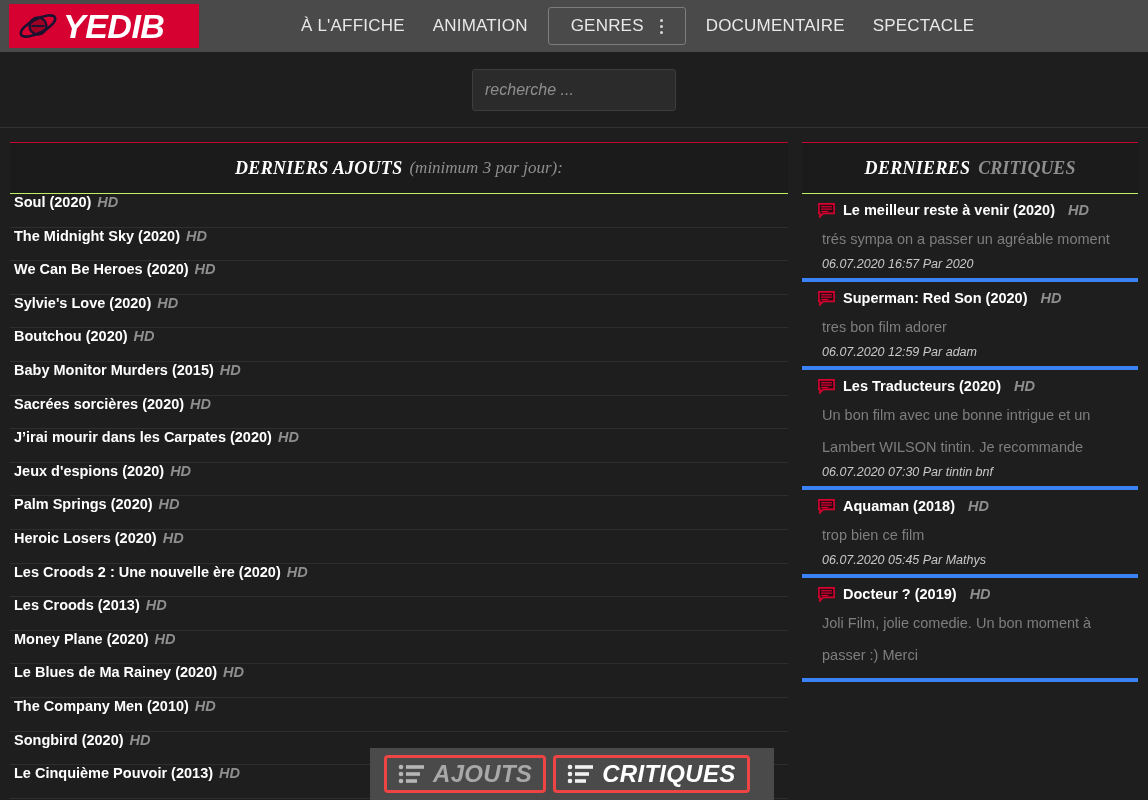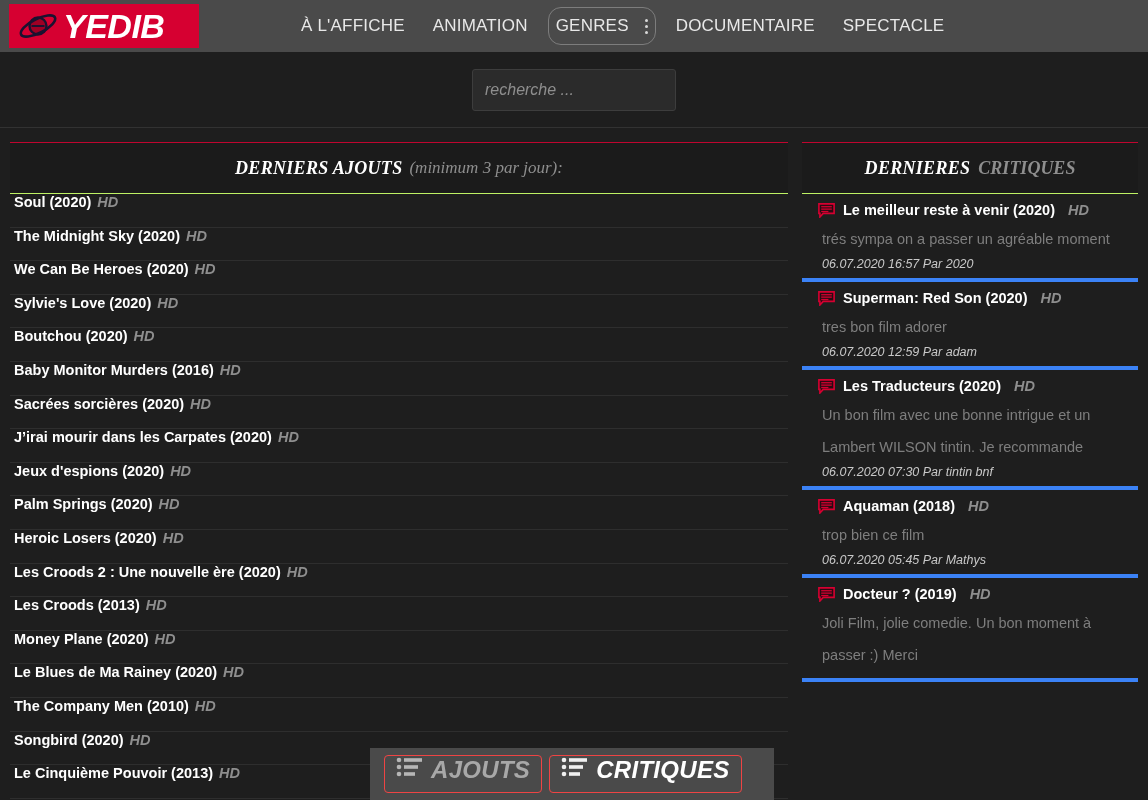--- a/index.html
+++ b/index.html
@@ -48,25 +48,25 @@
   .navitem {
     color: #e8e8e8;
     font-size: 17px;
     letter-spacing: 0.2px;
     padding: 10px 14px;
     white-space: nowrap;
     cursor: pointer;
   }
   .navitem.boxed {
     border: 1px solid #7d7d7d;
-    border-radius: 13px;
+    border-radius: 3px;
     display: flex;
     align-items: center;
     gap: 16px;
-    padding: 8px 7px;
+    padding: 8px 22px;
     margin: 0 6px;
   }
   .kebab { display: flex; flex-direction: column; gap: 3px; align-items: center; }
   .kebab i { width: 3px; height: 3px; background: #d8d8d8; border-radius: 50%; display: block; }
 
   
   .searchbar {
     height: 76px;
     background: #1e1e1e;
     display: flex;
@@ -195,25 +195,25 @@
     top: 748px;
     width: 404px;
     height: 52px;
     background: #4a4a4a;
     display: flex;
     align-items: center;
     gap: 7px;
     padding: 0 14px;
   }
   .fbtn {
-    border: 1px solid #ef4444;
+    border: 3px solid #ef4444;
     border-radius: 4px;
     height: 38px;
     display: flex;
-    align-items: flex-start;
+    align-items: center;
     gap: 9px;
     padding: 0 11px;
     cursor: pointer;
   }
   .fbtn .lbl {
     font-size: 24px;
     font-weight: bold;
     font-style: italic;
     letter-spacing: 0.3px;
   }
@@ -276,21 +276,21 @@
         </div>
         <div class="movie-row">
           <span class="movie-title">Sylvie's Love (2020)</span>
           <span class="movie-hd">HD</span>
         </div>
         <div class="movie-row">
           <span class="movie-title">Boutchou (2020)</span>
           <span class="movie-hd">HD</span>
         </div>
         <div class="movie-row">
-          <span class="movie-title">Baby Monitor Murders (2016)</span>
+          <span class="movie-title">Baby Monitor Murders (2015)</span>
           <span class="movie-hd">HD</span>
         </div>
         <div class="movie-row">
           <span class="movie-title">Sacrées sorcières (2020)</span>
           <span class="movie-hd">HD</span>
         </div>
         <div class="movie-row">
           <span class="movie-title">J’irai mourir dans les Carpates (2020)</span>
           <span class="movie-hd">HD</span>
         </div>

